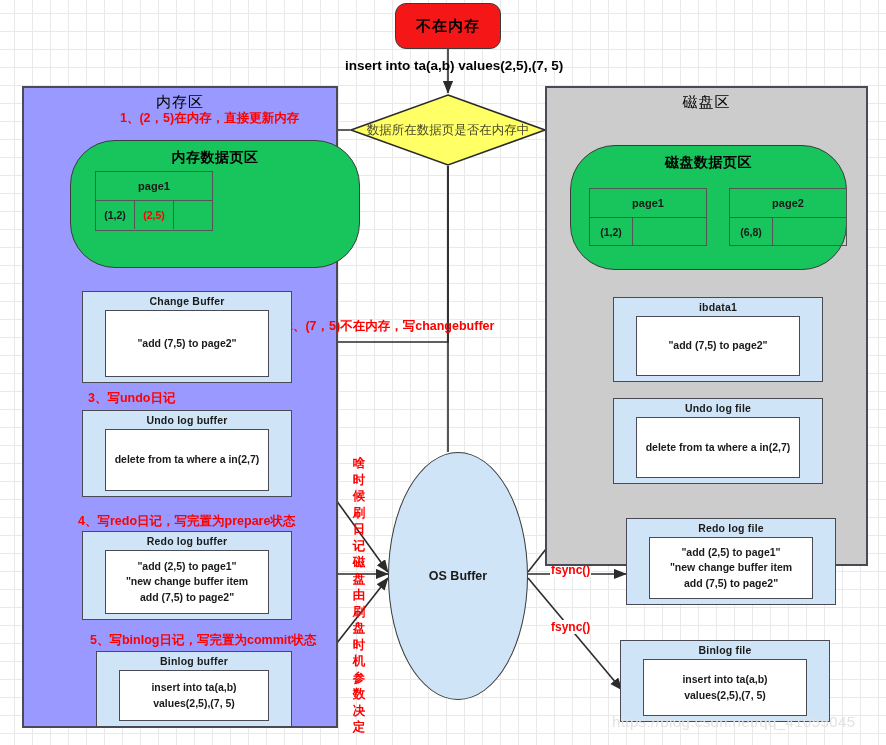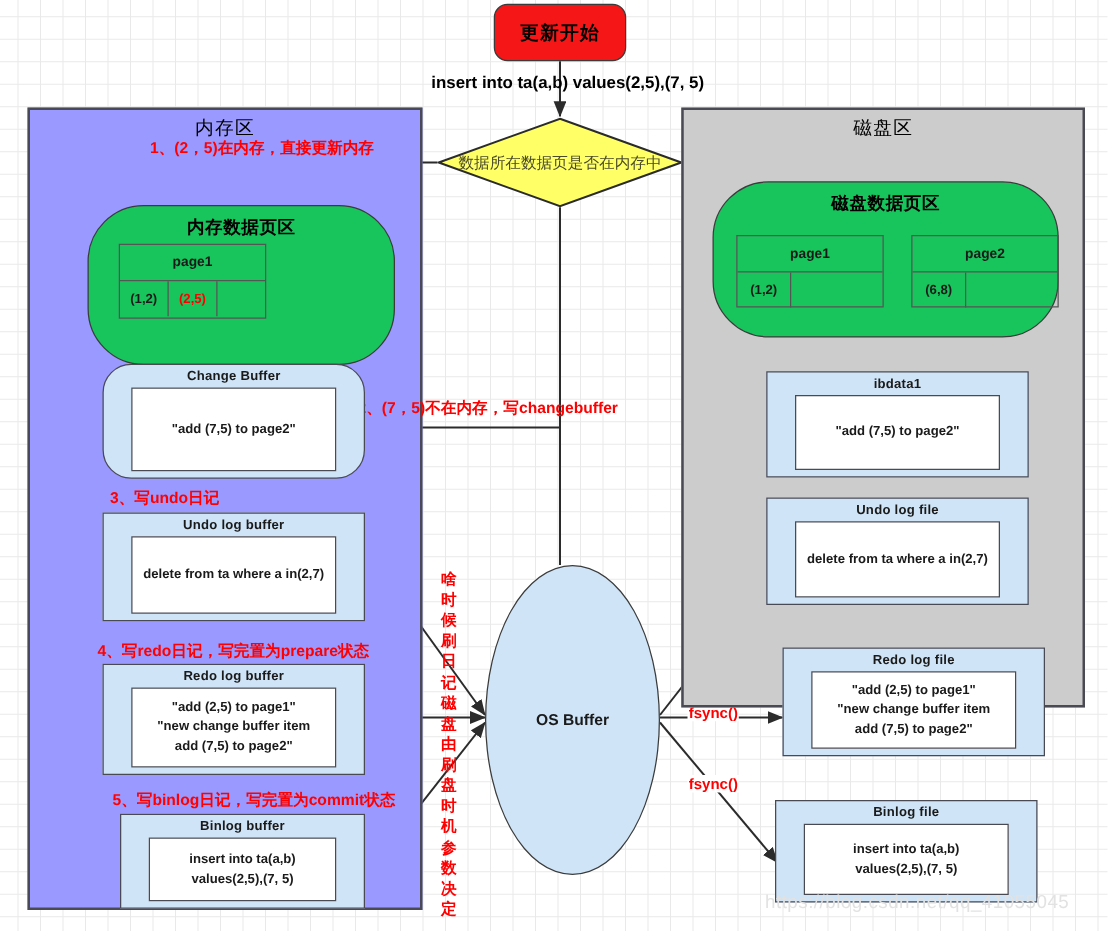--- a/index.html
+++ b/index.html
@@ -154,52 +154,52 @@
 
     <path d="M300,690 L388,578" stroke="#2b2b2b" stroke-width="1.6" fill="none" marker-end="url(#arw)"></path>
 
     <path d="M528,572 L622,452" stroke="#2b2b2b" stroke-width="1.6" fill="none" marker-end="url(#arw)"></path>
 
     <path d="M528,574 L626,574" stroke="#2b2b2b" stroke-width="1.6" fill="none" marker-end="url(#arw)"></path>
 
     <path d="M528,578 L622,690" stroke="#2b2b2b" stroke-width="1.6" fill="none" marker-end="url(#arw)"></path>
   </svg>
 
-  <div class="abs start-node">更新开始</div>
+  <div class="abs start-node">不在内存</div>
 
   <div class="abs sql-label">insert into ta(a,b) values(2,5),(7, 5)</div>
 
   <div class="abs diamond-wrap">
     <svg class="diamond-shape" viewBox="0 0 196 72" preserveAspectRatio="none">
       <polygon points="98,1 195,36 98,71 1,36" fill="#ffff66" stroke="#2b2b2b" stroke-width="1.6"></polygon>
     </svg>
     <div class="diamond-label">数据所在数据页是否在内存中</div>
   </div>
 
   <div class="abs panel panel-mem">
     <div class="panel-title">内存区</div>
   </div>
 
   <div class="abs red-note" style="left:120px;top:110px;">1、(2，5)在内存，直接更新内存</div>
 
-  <div class="abs green-area" style="left:70px;top:164px;width:246px;height:128px;">
+  <div class="abs green-area" style="left:70px;top:140px;width:290px;height:128px;">
     <div class="green-title">内存数据页区</div>
     <div class="page-box" style="left:24px;top:30px;width:116px;height:58px;">
       <div class="page-head">page1</div>
       <div class="page-cells">
         <div class="page-cell">(1,2)</div>
         <div class="page-cell cell-red">(2,5)</div>
         <div class="page-cell"></div>
       </div>
     </div>
   </div>
 
   <div class="abs red-note" style="left:286px;top:318px;">2、(7，5)不在内存，写changebuffer</div>
 
-  <div class="abs buf" style="left:82px;top:291px;width:210px;height:92px;border-radius:23px;">
+  <div class="abs buf" style="left:82px;top:291px;width:210px;height:92px;">
     <div class="buf-title">Change Buffer</div>
     <div class="buf-inner">"add (7,5) to page2"</div>
   </div>
 
   <div class="abs red-note" style="left:88px;top:390px;">3、写undo日记</div>
 
   <div class="abs buf" style="left:82px;top:410px;width:210px;height:87px;padding-left:41px;">
     <div class="buf-title">Undo log buffer</div>
     <div class="buf-inner">delete from ta where a in(2,7)</div>
   </div>

